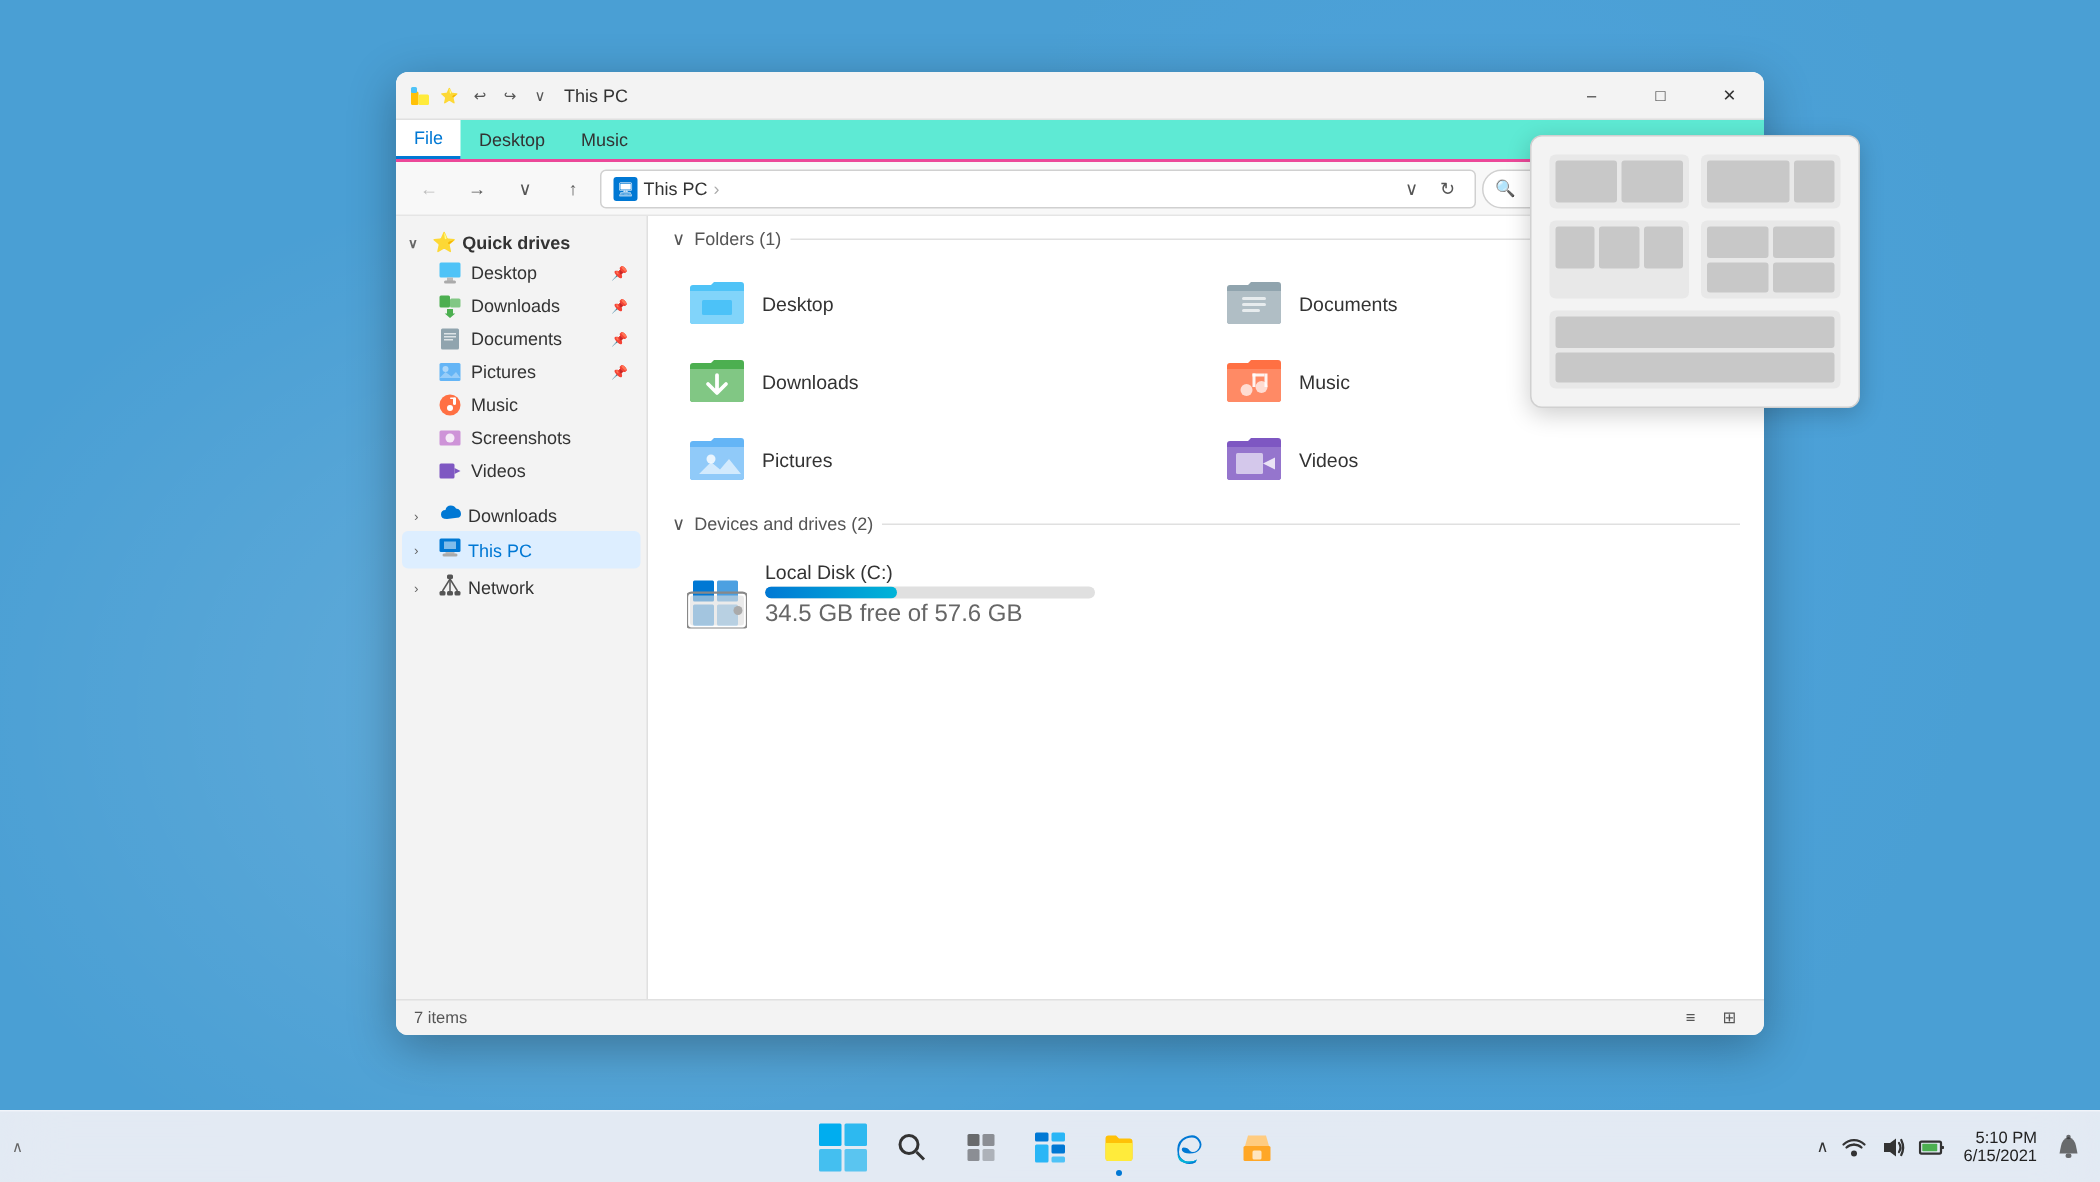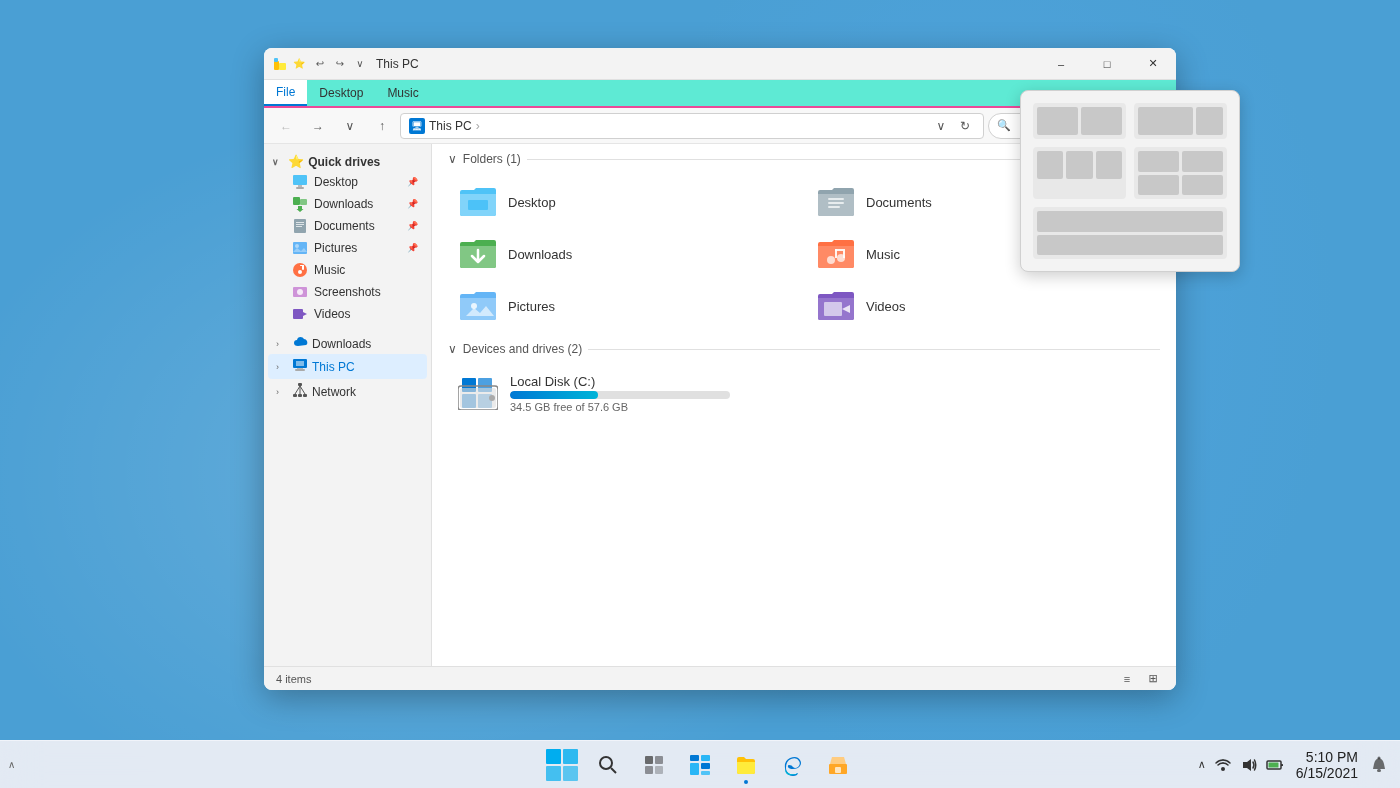--- a/index.html
+++ b/index.html
@@ -281,21 +281,21 @@
       font-size: 13px;
       color: #333;
     }
 
     
     .devices-grid {
       padding: 4px 16px;
     }
     .device-item {
       display: flex;
-      align-items: flex-start;
+      align-items: flex-end;
       gap: 12px;
       padding: 6px 10px;
       border-radius: 4px;
       cursor: pointer;
       font-size: 12px;
     }
     .device-icon {
       width: 40px;
       height: 36px;
       flex-shrink: 0;
@@ -310,21 +310,21 @@
       height: 8px;
       background: #e0e0e0;
       border-radius: 4px;
       overflow: hidden;
     }
     .device-progress-fill {
       height: 100%;
       background: linear-gradient(to right, #0078d4, #00b4d8);
       border-radius: 4px;
     }
-    .device-space { font-size: 11px; color: #666; }
+    .device-space { font-size: 16px; color: #666; }
 
     
     .status-bar {
       height: 24px;
       background: #f3f3f3;
       border-top: 1px solid #e0e0e0;
       display: flex;
       align-items: center;
       padding: 0 12px;
       font-size: 11px;
@@ -427,21 +427,21 @@
     }
     .system-tray {
       display: flex;
       align-items: center;
       gap: 8px;
     }
     .clock {
       display: flex;
       flex-direction: column;
       align-items: flex-end;
-      font-size: 14px;
+      font-size: 11px;
       color: #222;
       cursor: pointer;
       padding: 2px 4px;
     }
 
     
     .win-icon {
       width: 32px;
       height: 32px;
       display: grid;
@@ -746,21 +746,21 @@
             </div>
             <span class="device-space">34.5 GB free of 57.6 GB</span>
           </div>
         </div>
       </div>
 
     </div>
   </div>
 
   <div class="status-bar">
-    <span>4 items</span>
+    <span>7 items</span>
     <div class="status-right">
       <button class="view-btn">≡</button>
       <button class="view-btn">⊞</button>
     </div>
   </div>
 
 </div>
 
 <div class="snap-popup">
 

